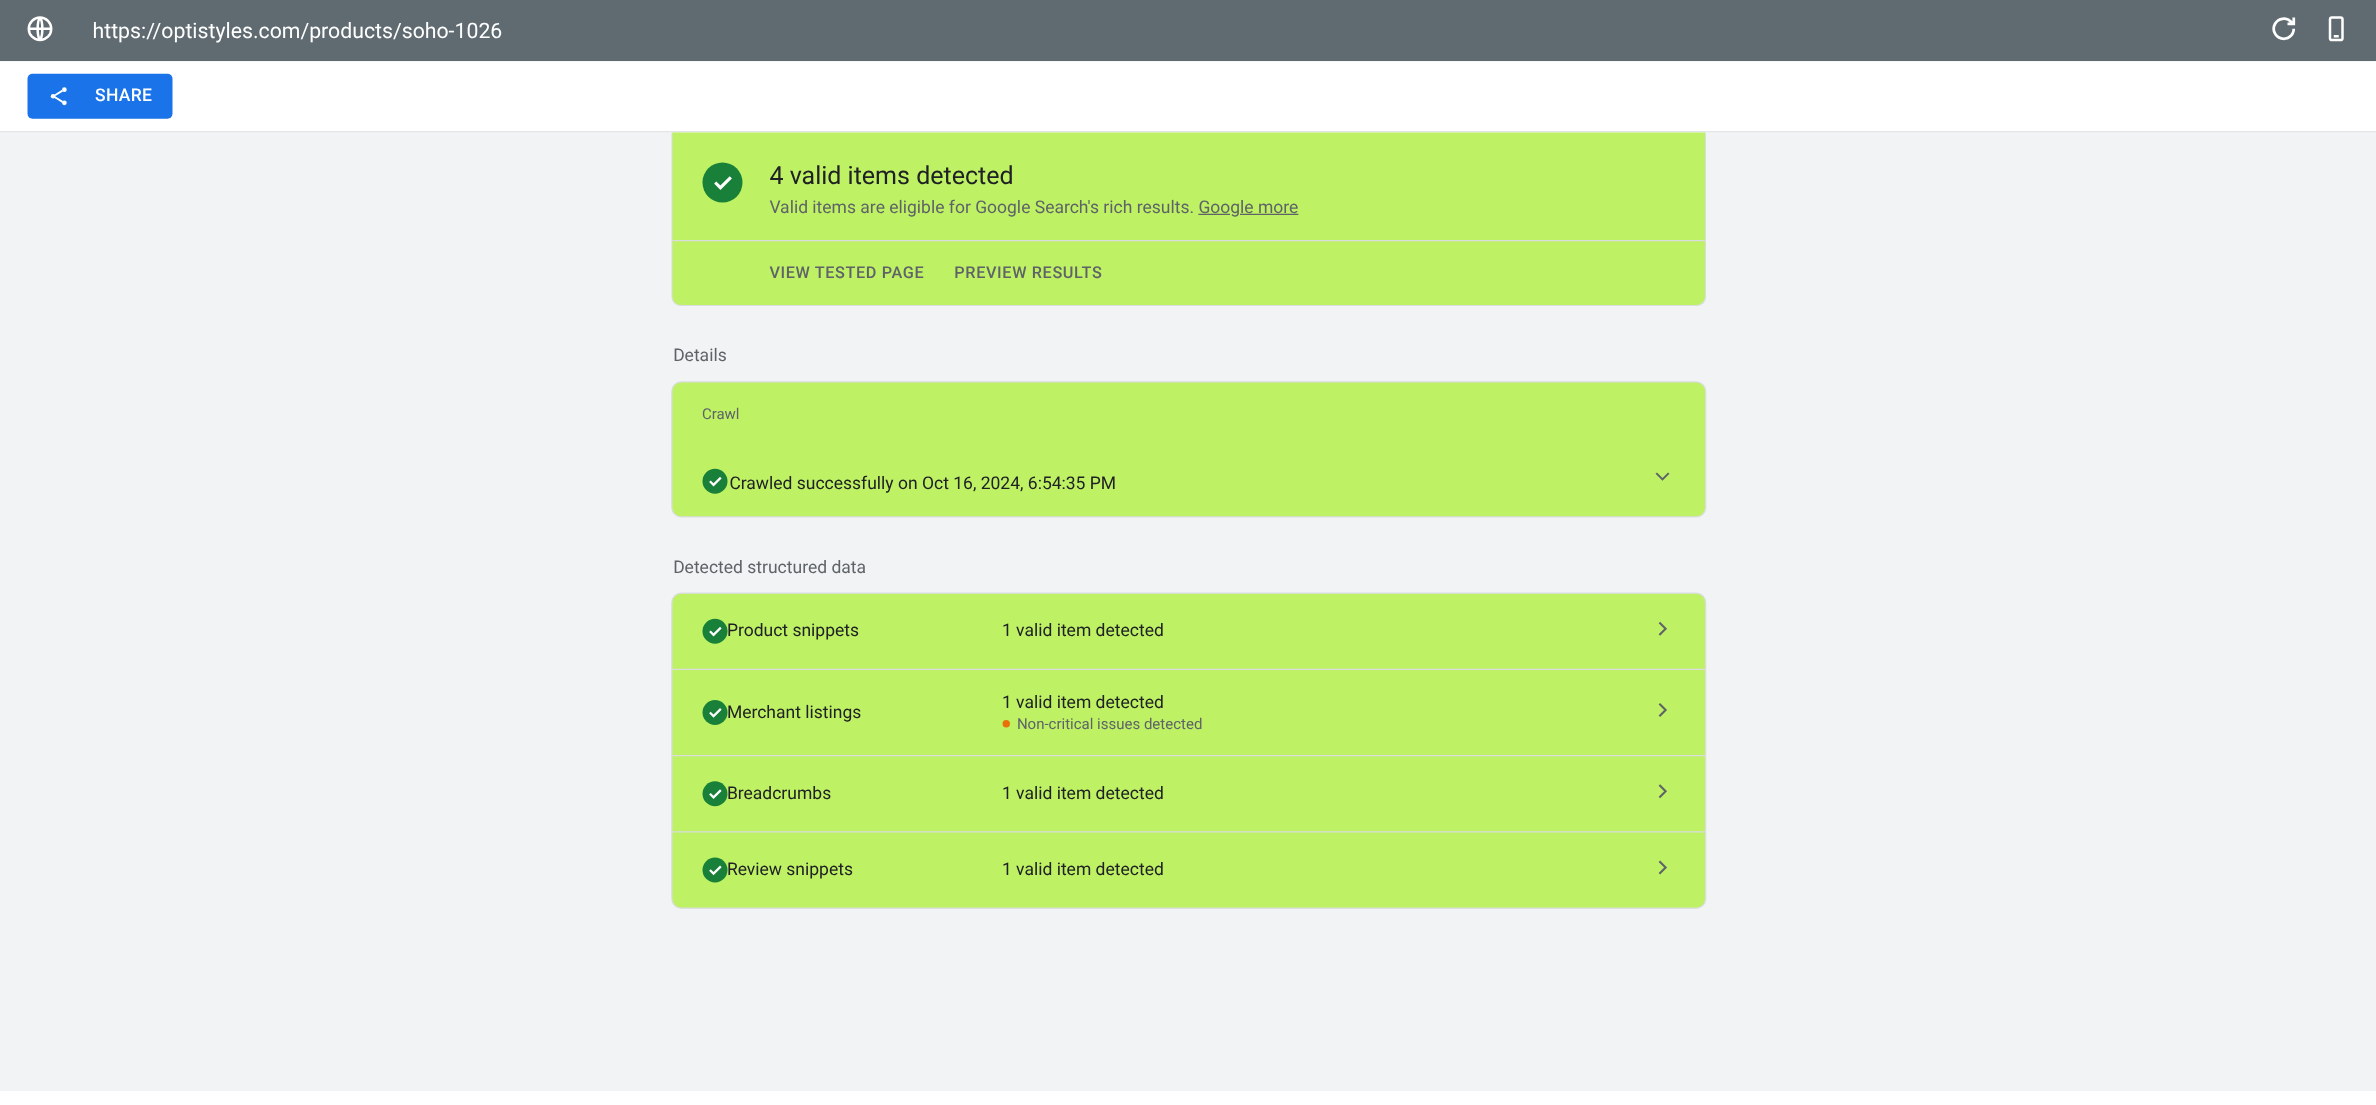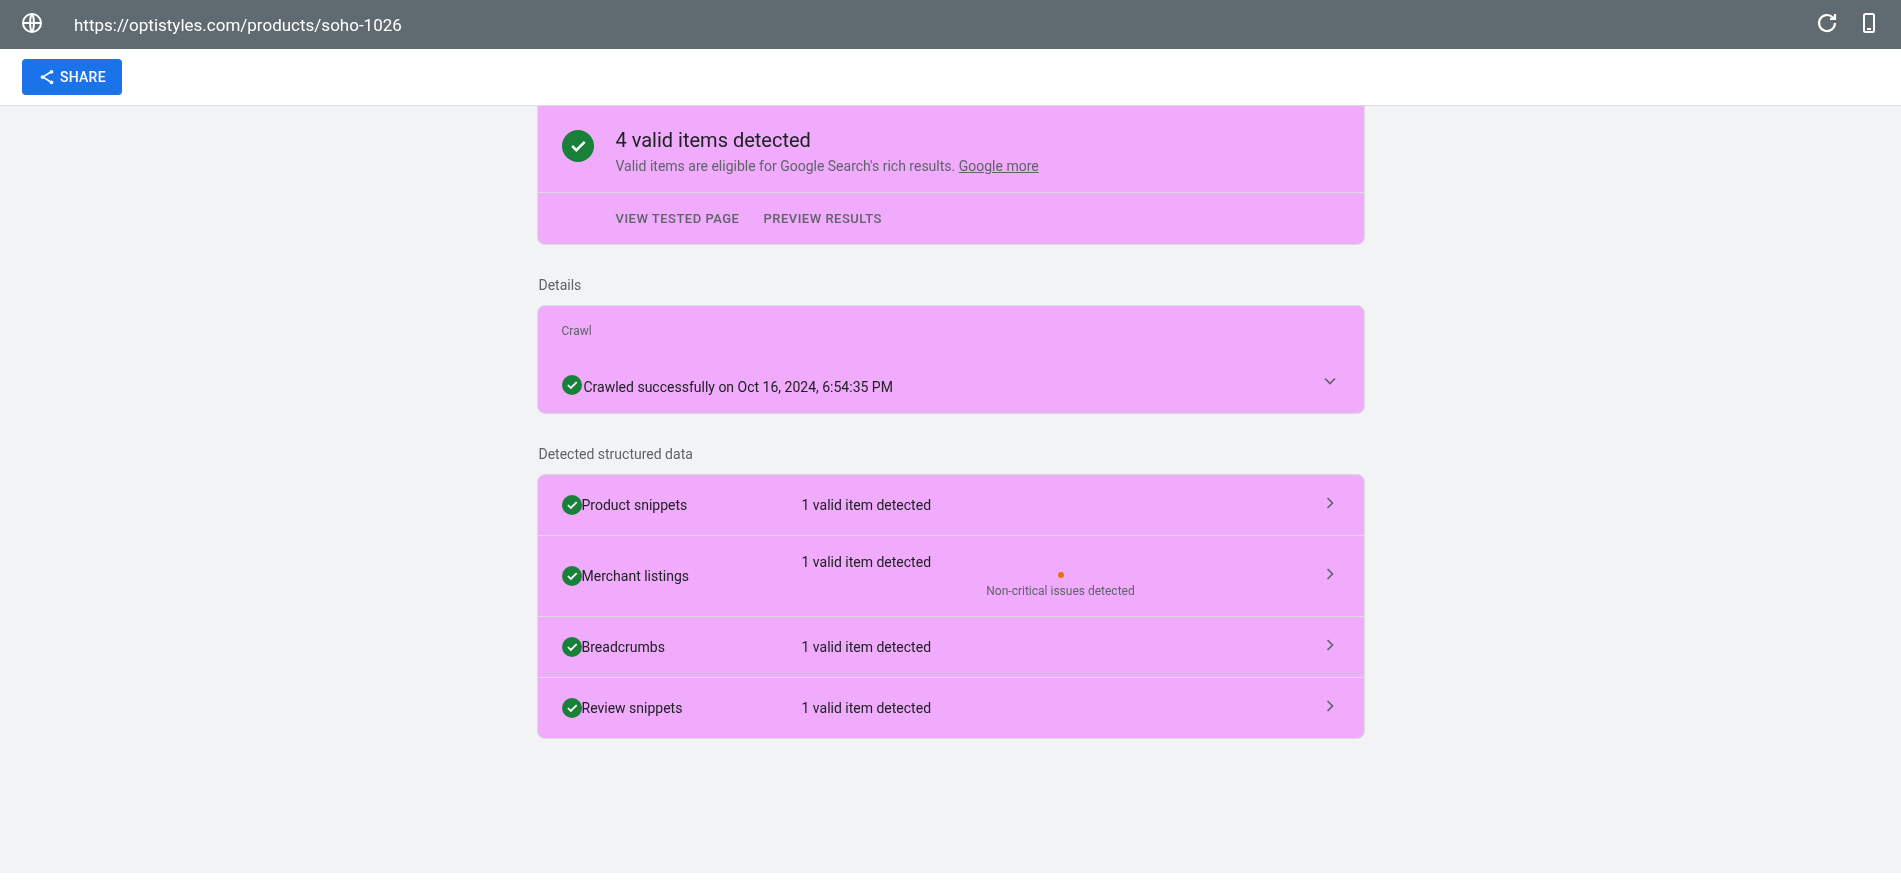--- a/index.html
+++ b/index.html
@@ -6,27 +6,27 @@
   body { background: #fff; width: 1901px; }
 
   .topbar { background: #5f6b70; height: 49px; display: flex; align-items: center; padding: 0 20px; }
   .globe { width: 24px; height: 24px; color: #fff; margin-right: 30px; }
   .url { color: #fff; font-size: 17px; flex: 1; }
   .topbar-right { display: flex; align-items: center; gap: 18px; }
   .top-icon { width: 24px; height: 24px; color: #fff; }
 
   .header { background: #fff; height: 57px; display: flex; align-items: center; padding: 0 22px; border-bottom: 1px solid #dadce0; }
   .page-title { font-size: 21px; font-weight: 400; color: #202124; flex: 1; }
-  .share-btn { background: #1a73e8; color: #fff; border: none; height: 36px; padding: 0 16px; border-radius: 4px; font-size: 14px; font-weight: 500; display: flex; align-items: center; gap: 4px; cursor: pointer; letter-spacing: 0.25px; justify-content: space-between; }
+  .share-btn { background: #1a73e8; color: #fff; border: none; height: 36px; padding: 0 16px; border-radius: 4px; font-size: 14px; font-weight: 500; display: flex; align-items: center; gap: 20px; cursor: pointer; letter-spacing: 0.25px; justify-content: space-between; }
   .share-btn svg { width: 18px; height: 18px; }
 
   .content-area { background: #f1f3f4; padding-top: 0; min-height: 767px; }
   .panel-wrap { width: 828px; margin: 0 auto; }
 
-  .card { background: #f0abfc; border: 1px solid #dadce0; border-radius: 8px; overflow: hidden; }
+  .card { background: #bef264; border: 1px solid #dadce0; border-radius: 8px; overflow: hidden; }
   .summary-card { margin-top: 0; border-top-left-radius: 0; border-top-right-radius: 0; border-top: none; }
   .summary-head { display: flex; padding: 22px 24px 18px 24px; gap: 22px; }
   .summary-icon { width: 32px; height: 32px; background: #188038; border-radius: 50%; display:flex; align-items:center; justify-content:center; flex-shrink:0; margin-top:2px; }
   .summary-icon svg { width: 20px; height: 20px; color: #fff; }
   .summary-title { font-size: 20px; color: #202124; font-weight: 400; margin-bottom: 6px; }
   .summary-sub { font-size: 14px; color: #5f6368; }
   .summary-sub a { color: #5f6368; text-decoration: underline; }
   .summary-actions { border-top: 1px solid #dadce0; padding: 18px 24px 18px 78px; display:flex; gap: 24px; }
   .action-link { color: #5f6368; font-size: 13px; font-weight: 500; letter-spacing: 0.5px; cursor: pointer; }
 
@@ -38,21 +38,21 @@
   .mini-check { width: 20px; height: 20px; background: #188038; border-radius: 50%; display:flex; align-items:center; justify-content:center; flex-shrink:0; }
   .mini-check svg { width: 14px; height: 14px; color: #fff; }
   .crawl-text { font-size: 14px; color: #202124; flex: 1; }
   .chev { width: 20px; height: 20px; color: #5f6368; }
 
   .data-list { }
   .data-row { display:flex; align-items:center; padding: 18px 24px; border-bottom: 1px solid #dadce0; cursor: pointer; }
   .data-row:last-child { border-bottom: none; }
   .data-name-col { width: 240px; font-size: 14px; color: #202124; display:flex; align-items:center; gap: 0; }
   .data-status-col { flex: 1; font-size: 14px; color: #202124; }
-  .issue-line { font-size: 12px; color: #5f6368; display:flex; align-items:center; gap:6px; margin-top:2px;flex-direction:column; }
+  .issue-line { font-size: 12px; color: #5f6368; display:flex; align-items:center; gap:6px; margin-top:2px; }
   .issue-dot { width: 6px; height: 6px; background: #e8710a; border-radius:50%; display:inline-block; }
 </style>
 </head>
 <body>
 
 <div class="topbar" data-name="url-bar">
   <span data-name="globe-icon">
     <svg class="globe" viewBox="0 0 24 24" fill="none" stroke="currentColor" stroke-width="2">
       <circle cx="12" cy="12" r="9"></circle>
       <path d="M3 12h18M12 3c2.5 3 2.5 15 0 18M12 3c-2.5 3-2.5 15 0 18"></path>

